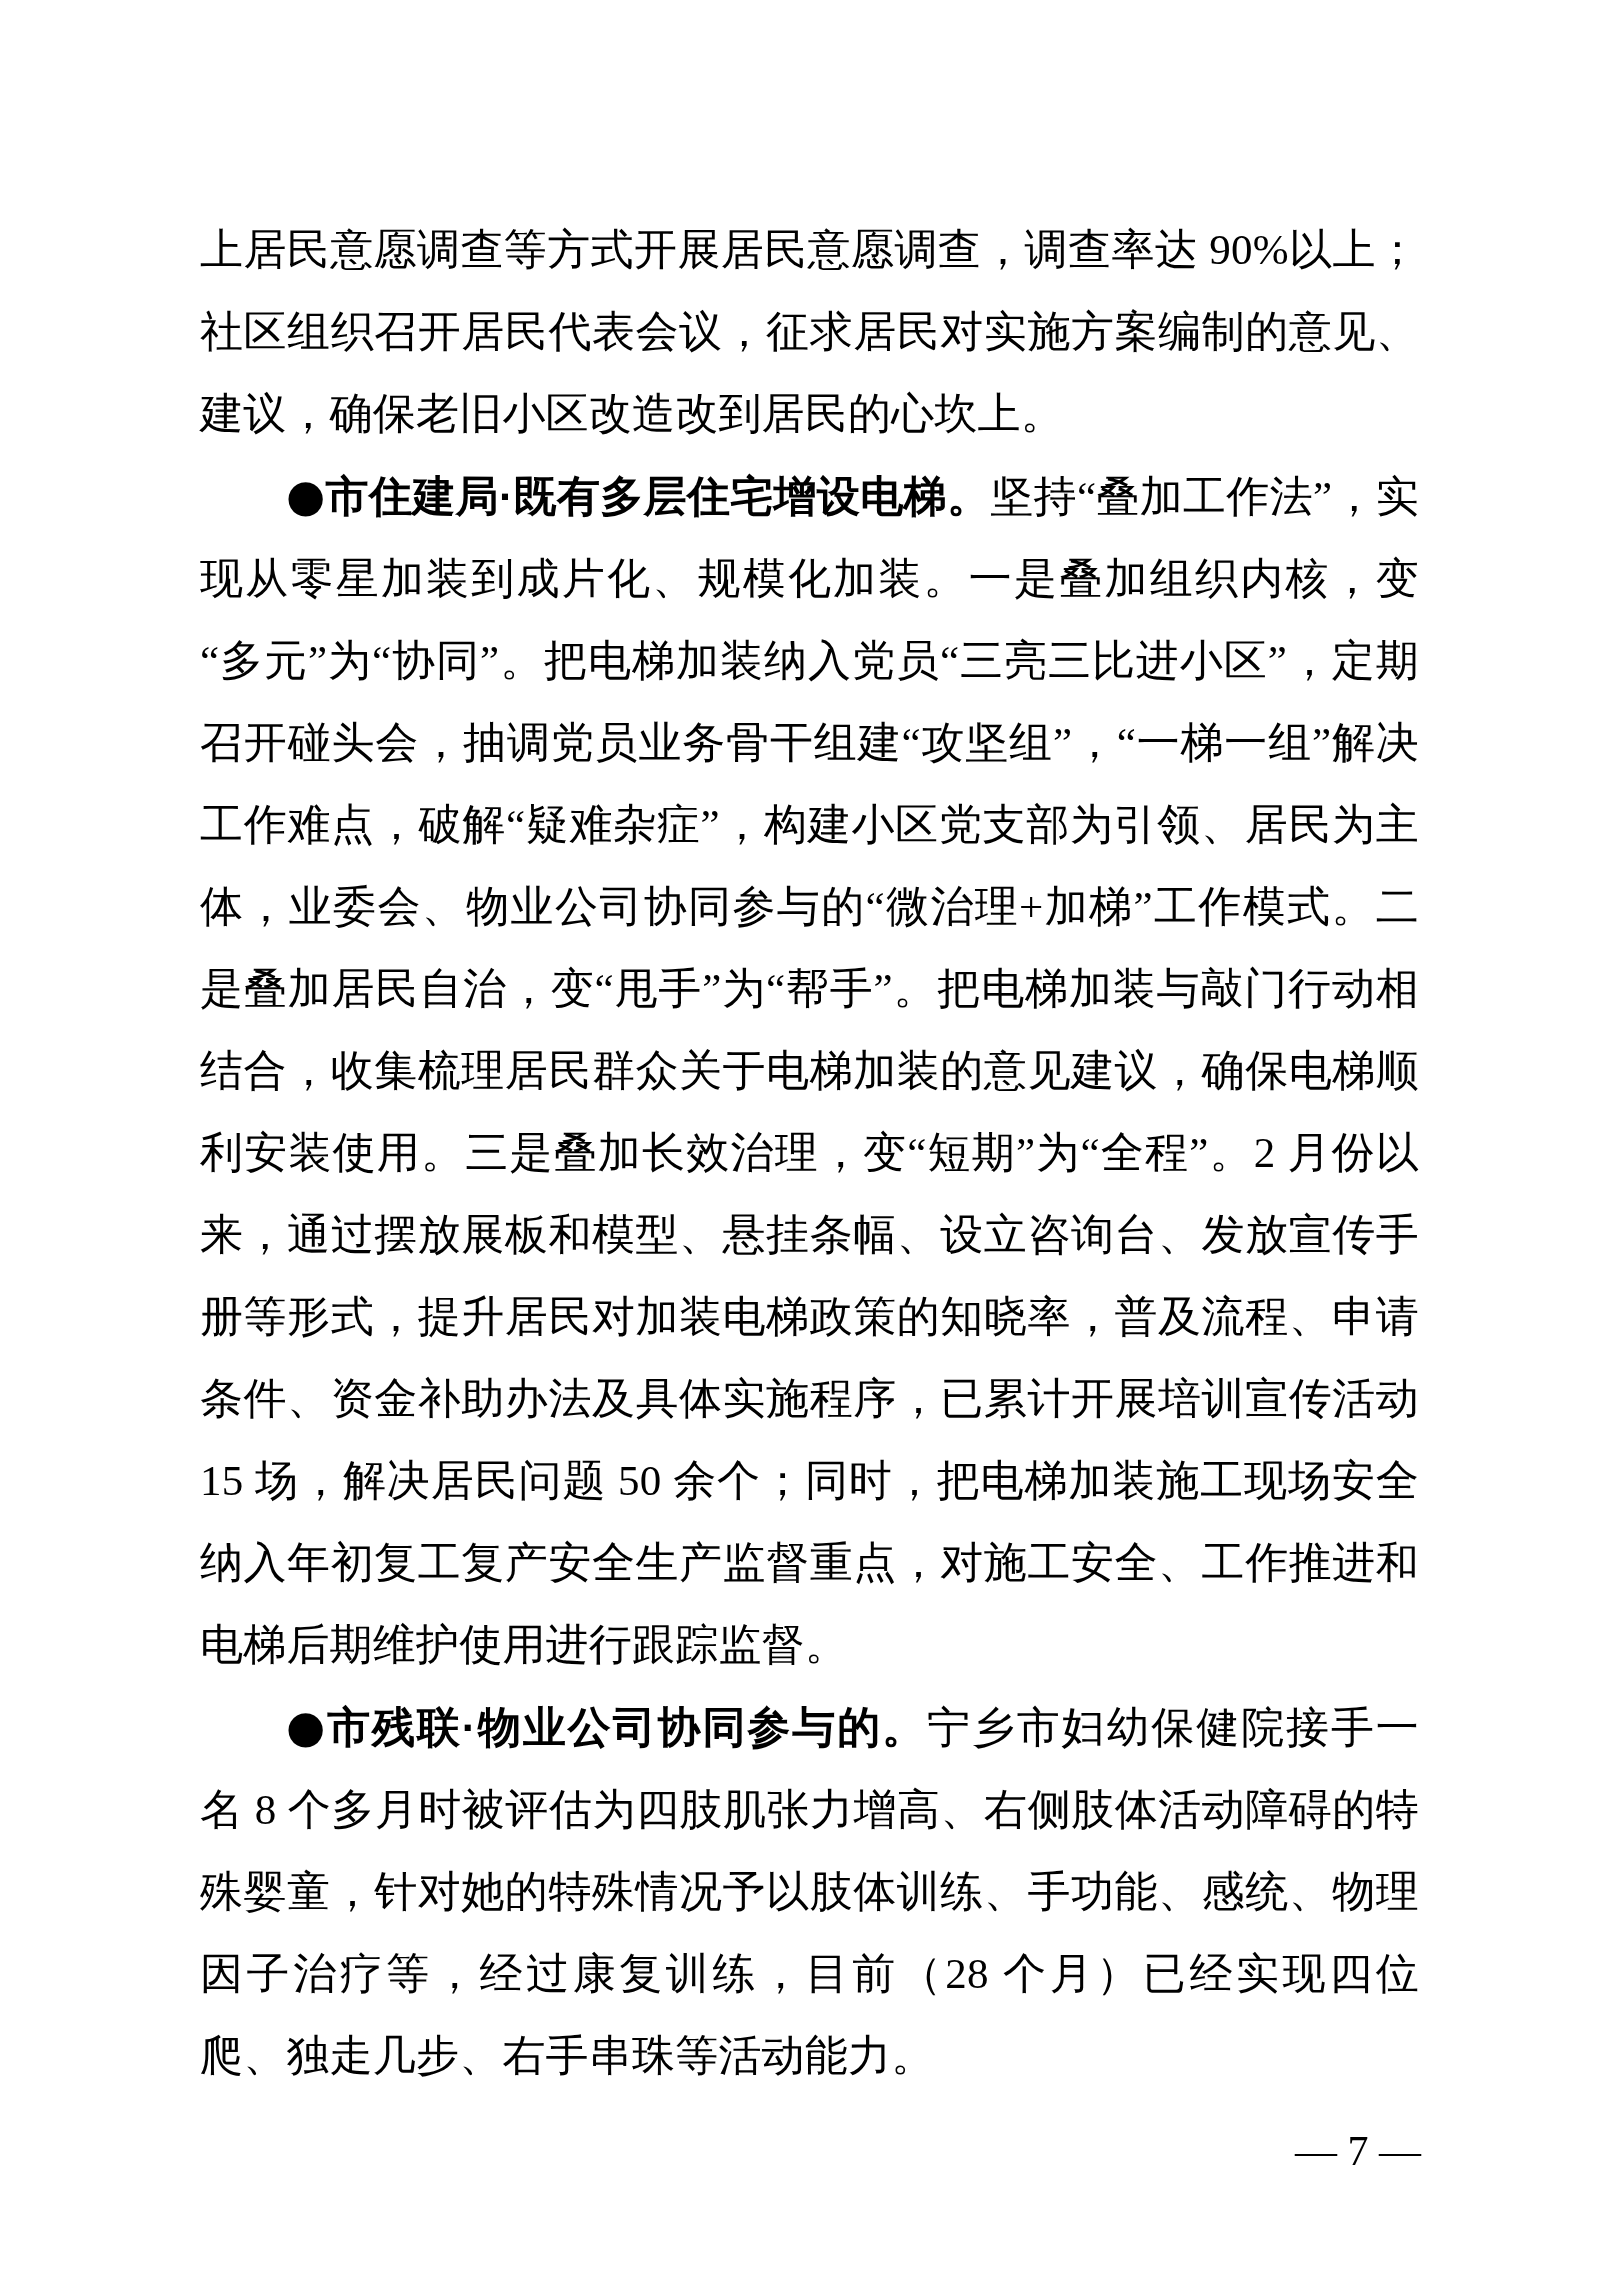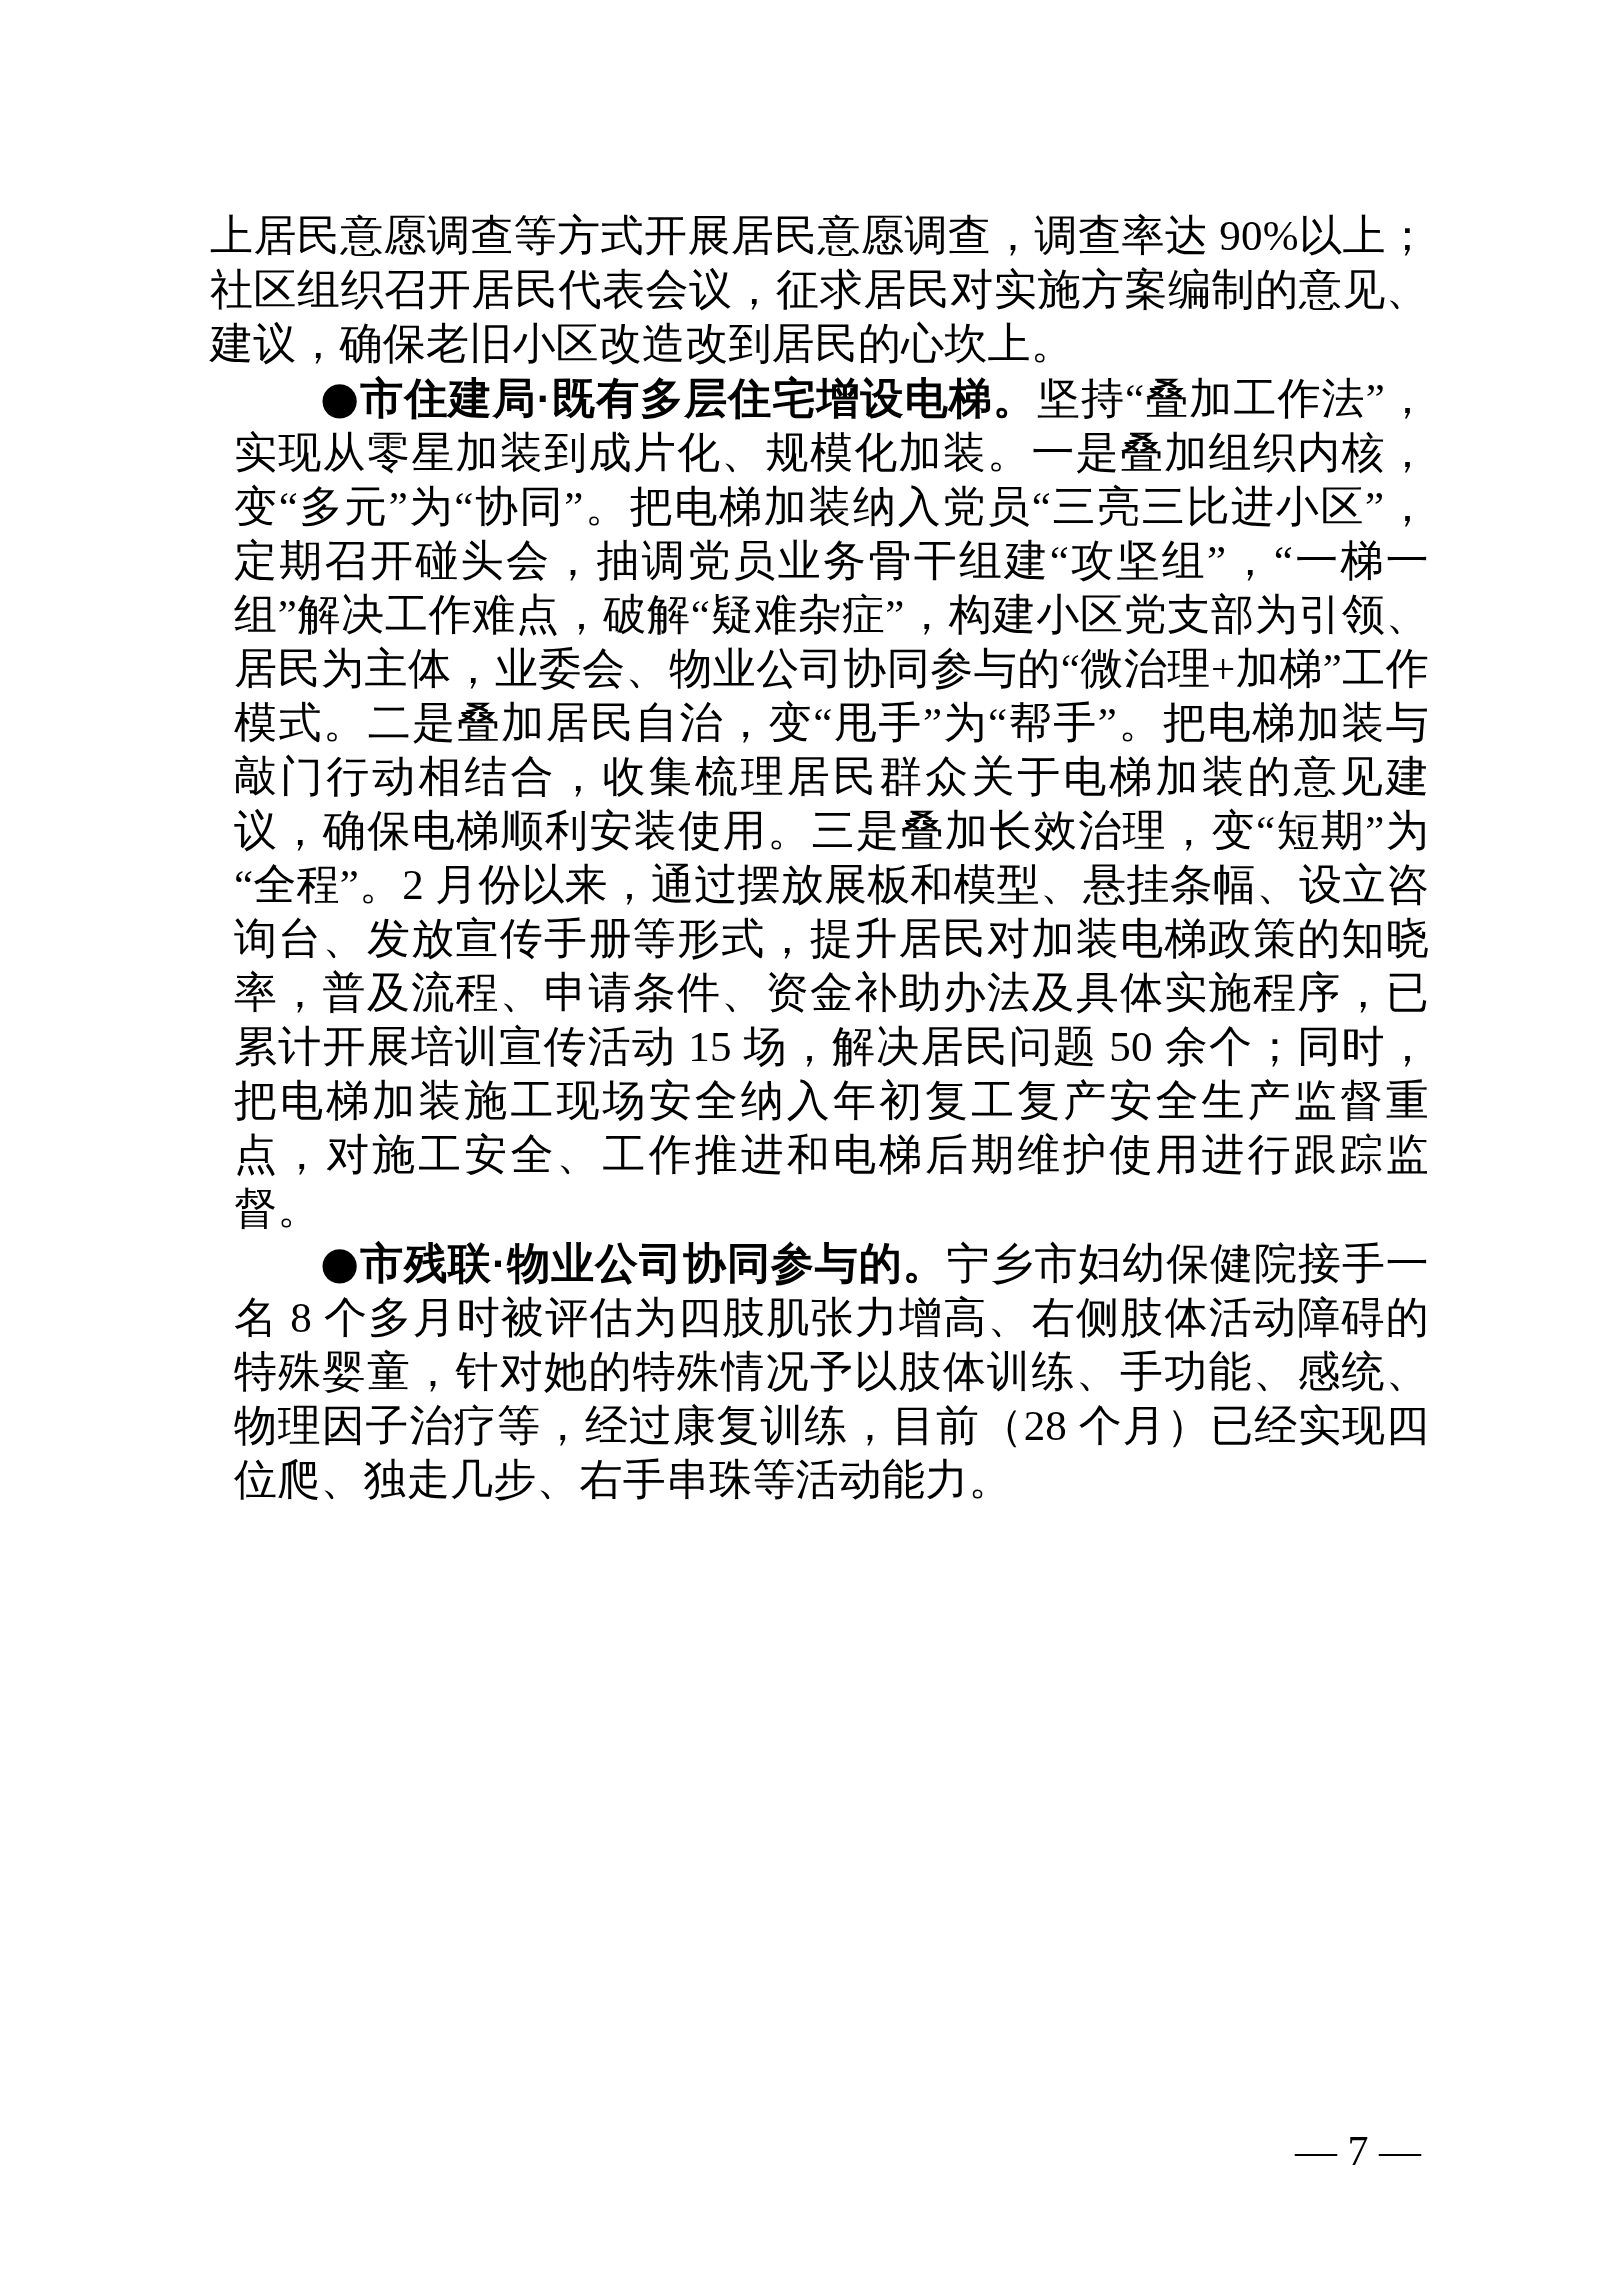--- a/index.html
+++ b/index.html
@@ -14,38 +14,37 @@
     color: #000000;
     font-family: "Liberation Serif", "DejaVu Serif", serif;
     overflow: hidden;
   }
   .page {
     position: absolute;
     inset: 0;
   }
   .textblock {
     position: absolute;
-    left: 210px;
+    left: 200px;
     top: 209px;
     width: 1219px;
     font-size: 43px;
-    line-height: 54px;
+    line-height: 82px;
     text-align: justify;
     text-justify: inter-character;
     letter-spacing: 0.2px;
   }
   .para {
     margin: 0;
     padding: 0;
     text-align: justify;
     text-align-last: left;
   }
   .para.indent {
     text-indent: 86px;
-    margin-left: 24px;
   }
   .run {
     font-weight: normal;
   }
   .bold {
     font-weight: 700;
     
     font-family: "Liberation Sans", "DejaVu Sans", sans-serif;
   }
   .bullet {

